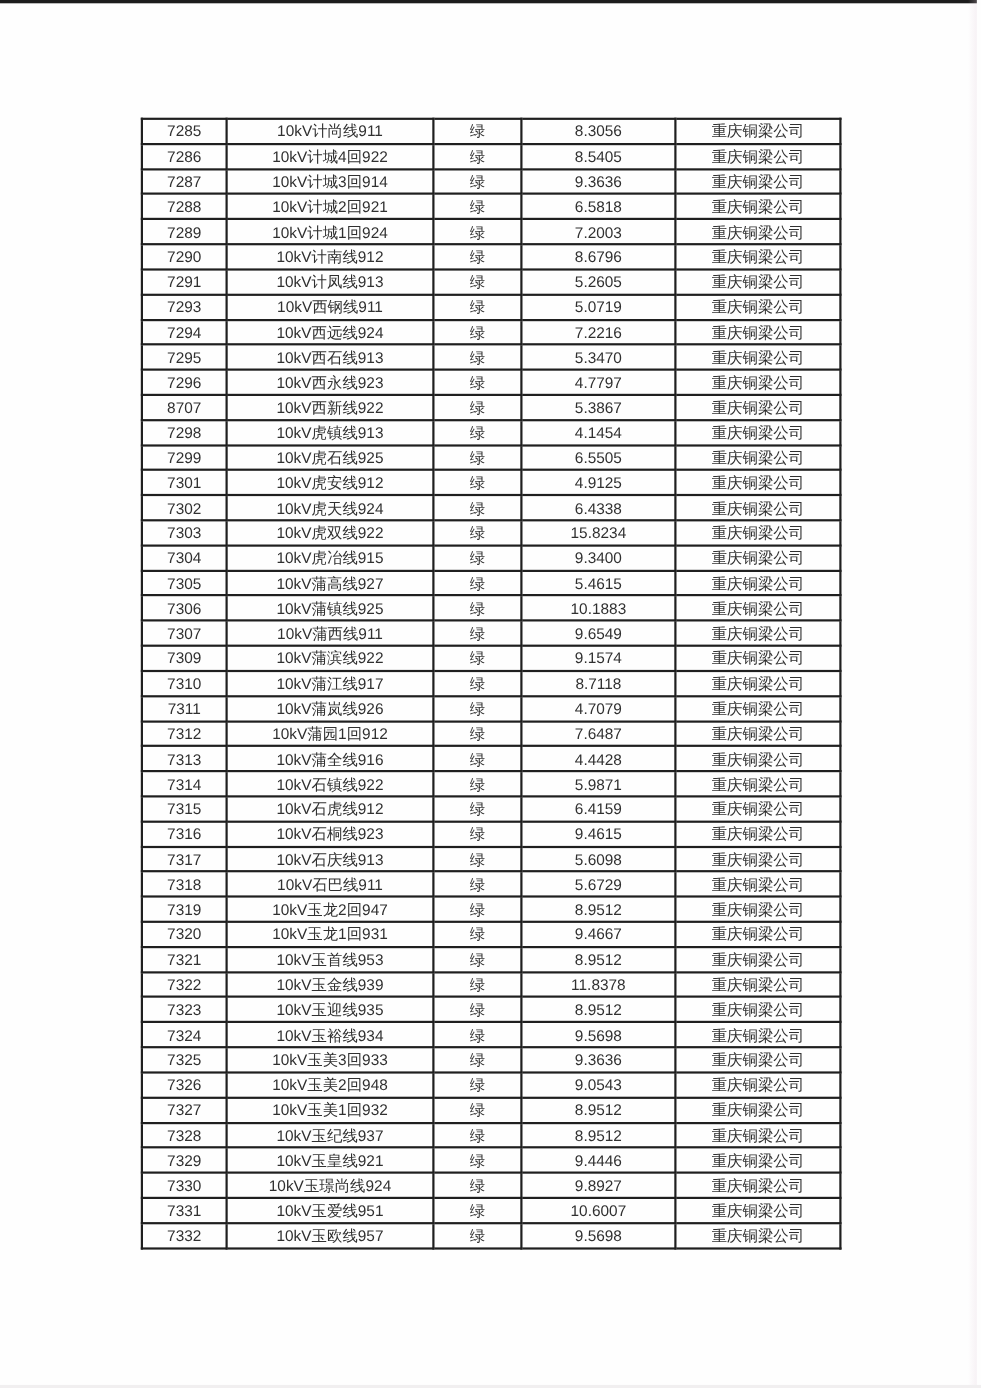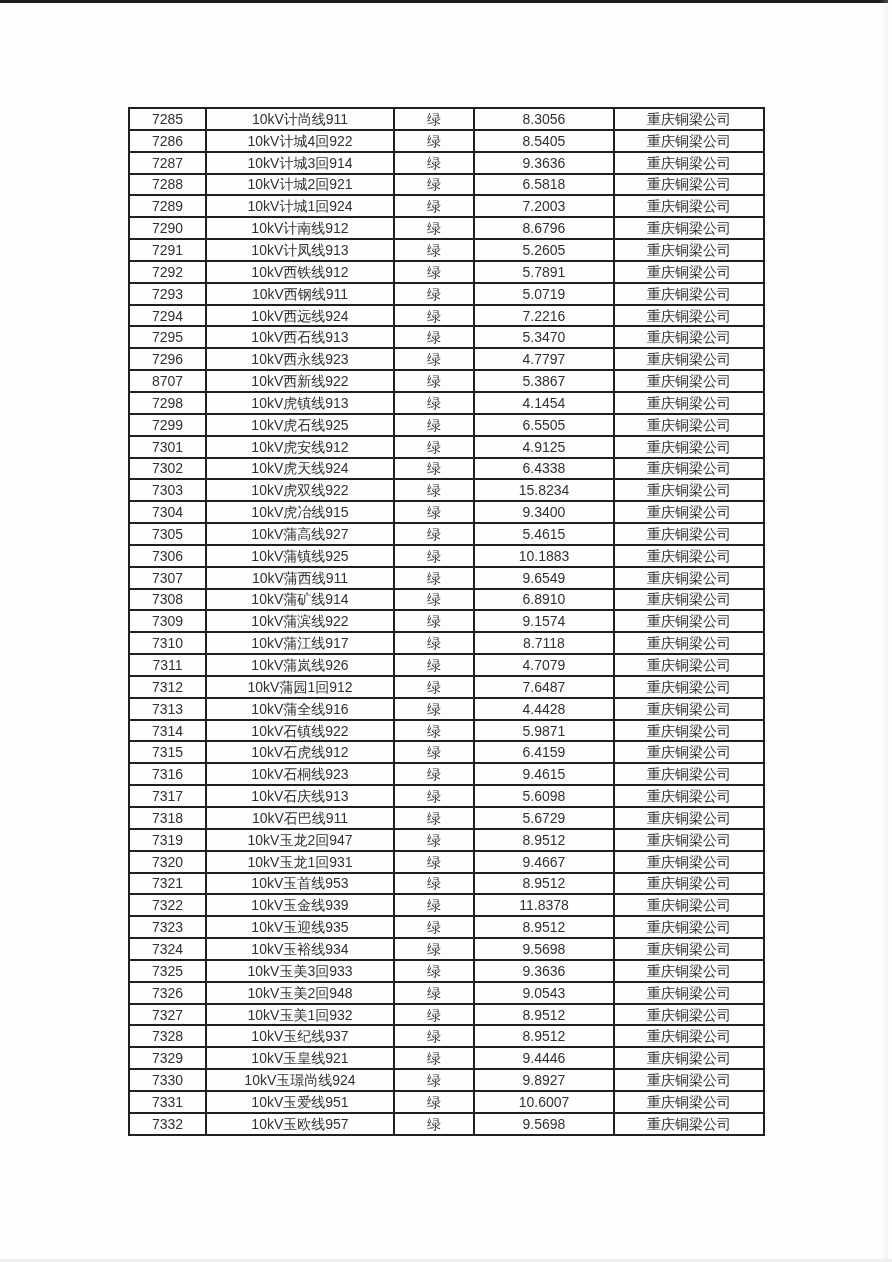--- a/index.html
+++ b/index.html
@@ -123,27 +123,20 @@
         <td>重庆铜梁公司</td>
       </tr>
       <tr>
         <td>7291</td>
         <td>10kV计凤线913</td>
         <td>绿</td>
         <td>5.2605</td>
         <td>重庆铜梁公司</td>
       </tr>
       <tr>
-        <td>7292</td>
-        <td>10kV西铁线912</td>
-        <td>绿</td>
-        <td>5.7891</td>
-        <td>重庆铜梁公司</td>
-      </tr>
-      <tr>
         <td>7293</td>
         <td>10kV西钢线911</td>
         <td>绿</td>
         <td>5.0719</td>
         <td>重庆铜梁公司</td>
       </tr>
       <tr>
         <td>7294</td>
         <td>10kV西远线924</td>
         <td>绿</td>
@@ -225,27 +218,20 @@
         <td>10kV蒲镇线925</td>
         <td>绿</td>
         <td>10.1883</td>
         <td>重庆铜梁公司</td>
       </tr>
       <tr>
         <td>7307</td>
         <td>10kV蒲西线911</td>
         <td>绿</td>
         <td>9.6549</td>
-        <td>重庆铜梁公司</td>
-      </tr>
-      <tr>
-        <td>7308</td>
-        <td>10kV蒲矿线914</td>
-        <td>绿</td>
-        <td>6.8910</td>
         <td>重庆铜梁公司</td>
       </tr>
       <tr>
         <td>7309</td>
         <td>10kV蒲滨线922</td>
         <td>绿</td>
         <td>9.1574</td>
         <td>重庆铜梁公司</td>
       </tr>
       <tr>

